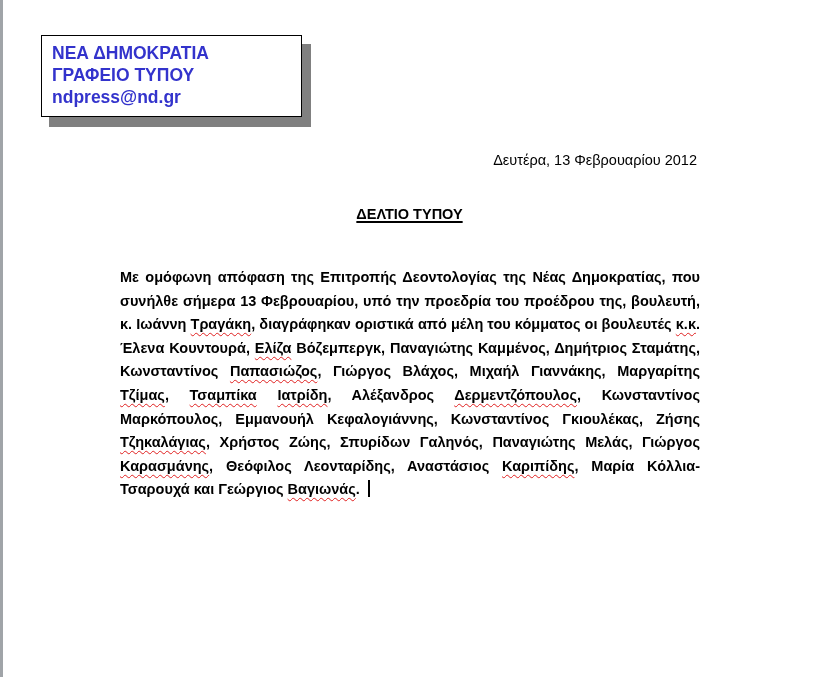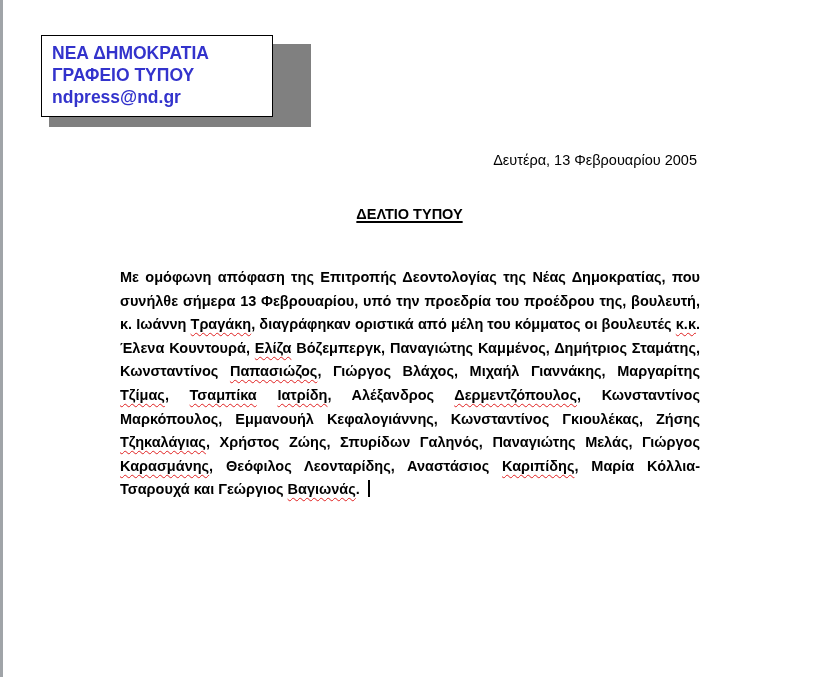--- a/index.html
+++ b/index.html
@@ -36,21 +36,21 @@
       left: 46px;
       top: 44px;
       width: 262px;
       height: 83px;
       background: #808080;
     }
     .header-box {
       position: absolute;
       left: 38px;
       top: 35px;
-      width: 232px;
+      width: 261px;
       height: 82px;
       background: #ffffff;
       border: 1px solid #000000;
       box-sizing: border-box;
       padding: 6px 0 0 10px;
     }
     .header-line {
       display: block;
       font-family: "Liberation Sans", sans-serif;
       font-weight: bold;
@@ -111,18 +111,18 @@
 <div class="left-edge"></div>
 
 <div class="page">
   <div class="header-shadow"></div>
   <div class="header-box">
     <span class="header-line">ΝΕΑ ΔΗΜΟΚΡΑΤΙΑ</span>
     <span class="header-line">ΓΡΑΦΕΙΟ ΤΥΠΟΥ</span>
     <span class="header-line">ndpress@nd.gr</span>
   </div>
 
-  <div class="date-line">Δευτέρα, 13 Φεβρουαρίου 2005</div>
+  <div class="date-line">Δευτέρα, 13 Φεβρουαρίου 2012</div>
 
   <div class="doc-title">ΔΕΛΤΙΟ ΤΥΠΟΥ</div>
 
   <p class="body-text"><span id="body-segments"><span>Με ομόφωνη απόφαση της Επιτροπής Δεοντολογίας της Νέας Δημοκρατίας, που συνήλθε σήμερα 13 Φεβρουαρίου, υπό την προεδρία του προέδρου της, βουλευτή, κ. Ιωάννη </span><span class="spell">Τραγάκη</span><span>, διαγράφηκαν οριστικά από μέλη του κόμματος οι βουλευτές </span><span class="spell">κ.κ</span><span>. Έλενα Κουντουρά, </span><span class="spell">Ελίζα</span><span> Βόζεμπεργκ, Παναγιώτης Καμμένος, Δημήτριος Σταμάτης, Κωνσταντίνος </span><span class="spell">Παπασιώζος</span><span>, Γιώργος Βλάχος, Μιχαήλ Γιαννάκης, Μαργαρίτης </span><span class="spell">Τζίμας</span><span>, </span><span class="spell">Τσαμπίκα</span><span> </span><span class="spell">Ιατρίδη</span><span>, Αλέξανδρος </span><span class="spell">Δερμεντζόπουλος</span><span>, Κωνσταντίνος Μαρκόπουλος, Εμμανουήλ Κεφαλογιάννης, Κωνσταντίνος Γκιουλέκας, Ζήσης </span><span class="spell">Τζηκαλάγιας</span><span>, Χρήστος Ζώης, Σπυρίδων Γαληνός, Παναγιώτης Μελάς, Γιώργος </span><span class="spell">Καρασμάνης</span><span>, Θεόφιλος Λεονταρίδης, Αναστάσιος </span><span class="spell">Καριπίδης</span><span>, Μαρία Κόλλια- Τσαρουχά και Γεώργιος </span><span class="spell">Βαγιωνάς</span><span>.</span></span><span class="text-cursor"></span></p>
 </div>
 
 </body></html>

